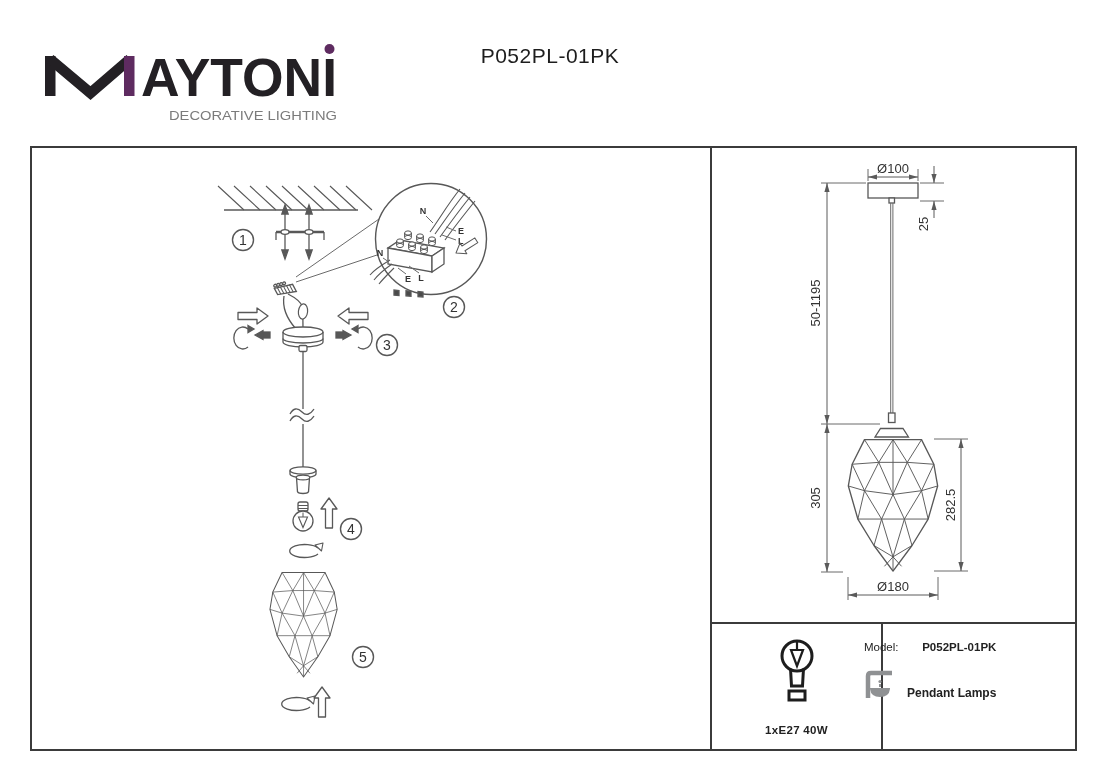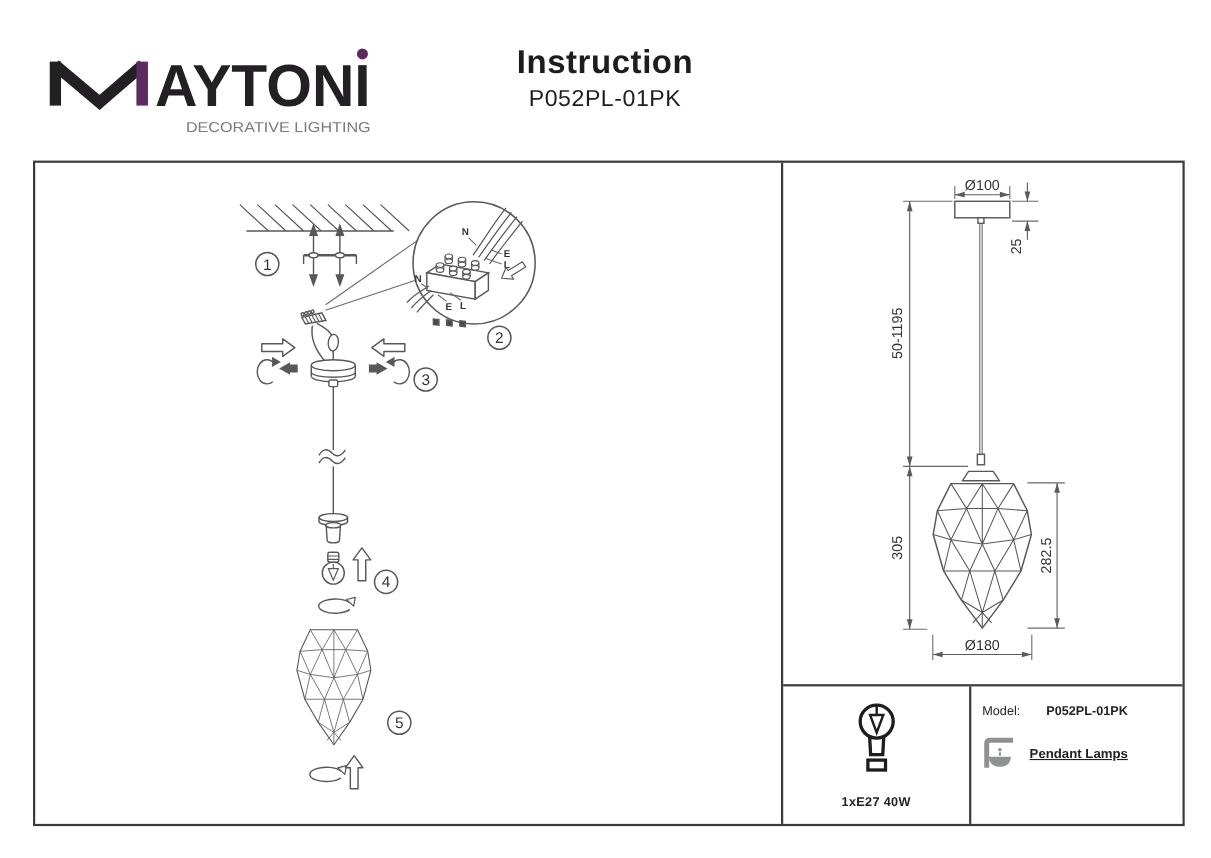--- a/index.html
+++ b/index.html
@@ -17,25 +17,25 @@
          border:2px solid #3b3b3b;box-sizing:border-box;background:#fff;}
   .vdiv-main{position:absolute;left:678px;top:0;bottom:0;width:2px;background:#3b3b3b;}
   .hdiv-right{position:absolute;left:680px;right:0;top:474px;height:2px;background:#3b3b3b;}
   .vdiv-spec{position:absolute;left:849px;top:476px;bottom:0;width:2px;background:#3b3b3b;}
   #assembly-svg{position:absolute;left:0;top:0;}
   #dimension-svg{position:absolute;left:680px;top:0;}
   
   #bulb-cell{position:absolute;left:680px;top:476px;width:169px;height:125px;
              display:flex;flex-direction:column;align-items:center;justify-content:flex-start;}
   #bulb-cell .bulb-label{font-size:11.5px;font-weight:700;color:#222;margin-top:2px;letter-spacing:.3px;}
-  #info-cell{position:absolute;left:840px;top:476px;width:192px;height:95px;padding:12px 0 0 21px;box-sizing:border-box;}
+  #info-cell{position:absolute;left:811px;top:476px;width:192px;height:95px;padding:12px 0 0 21px;box-sizing:border-box;}
   .spec-row{font-size:11.5px;line-height:22px;color:#222;white-space:nowrap;}
   .spec-row .lbl{display:inline-block;width:55px;font-weight:400;}
   .spec-row .val{font-weight:700;}
-  .cat-row{display:flex;align-items:center;gap:13px;margin-top:11px;text-decoration:underline;}
+  .cat-row{display:flex;align-items:flex-end;gap:13px;margin-top:11px;}
   .cat-row .cat-label{font-size:12px;font-weight:700;color:#222;}
   
   svg text{font-family:"Liberation Sans",sans-serif;}
   .ink{stroke:#585858;fill:none;stroke-width:1.3;}
   .inkthin{stroke:#6a6a6a;fill:none;stroke-width:1;}
   .dimline{stroke:#5a5a5a;fill:none;stroke-width:1;}
   .dimtxt{font-size:13px;fill:#333;}
   .stepnum{font-size:14px;fill:#333;}
   .wiretxt{font-size:9px;fill:#333;font-weight:700;}
 </style>
@@ -47,21 +47,20 @@
     <rect x="0" y="2" width="10.5" height="40" fill="#232024"></rect>
     <polyline points="5,5 45.5,39 85,5" fill="none" stroke="#232024" stroke-width="10.5"></polyline>
     <rect x="79" y="2" width="10.5" height="40" fill="#5e2b60"></rect>
   </g>
   <text x="96" y="42" font-size="54" font-weight="700" fill="#232024" textLength="196" lengthAdjust="spacingAndGlyphs">AYTONI</text>
   <circle cx="284.5" cy="-5" r="5" fill="#5e2b60"></circle>
   <text x="292" y="66" font-size="13" fill="#7b7b7b" text-anchor="end" textLength="168" lengthAdjust="spacingAndGlyphs">DECORATIVE LIGHTING</text>
 </svg>
 
 <div id="title-block">
-  <div class="title">Instruction</div>
   <div class="model">P052PL-01PK</div>
 </div>
 
 <div id="frame">
 
   <svg id="assembly-svg" width="678" height="601" viewBox="0 0 678 601">
     <defs>
       <g id="harrow">
         <polygon points="0,0 -11,-8 -11,-3.5 -30,-3.5 -30,3.5 -11,3.5 -11,8" fill="#fff" stroke="#585858" stroke-width="1.3" stroke-linejoin="round"></polygon>
       </g>

